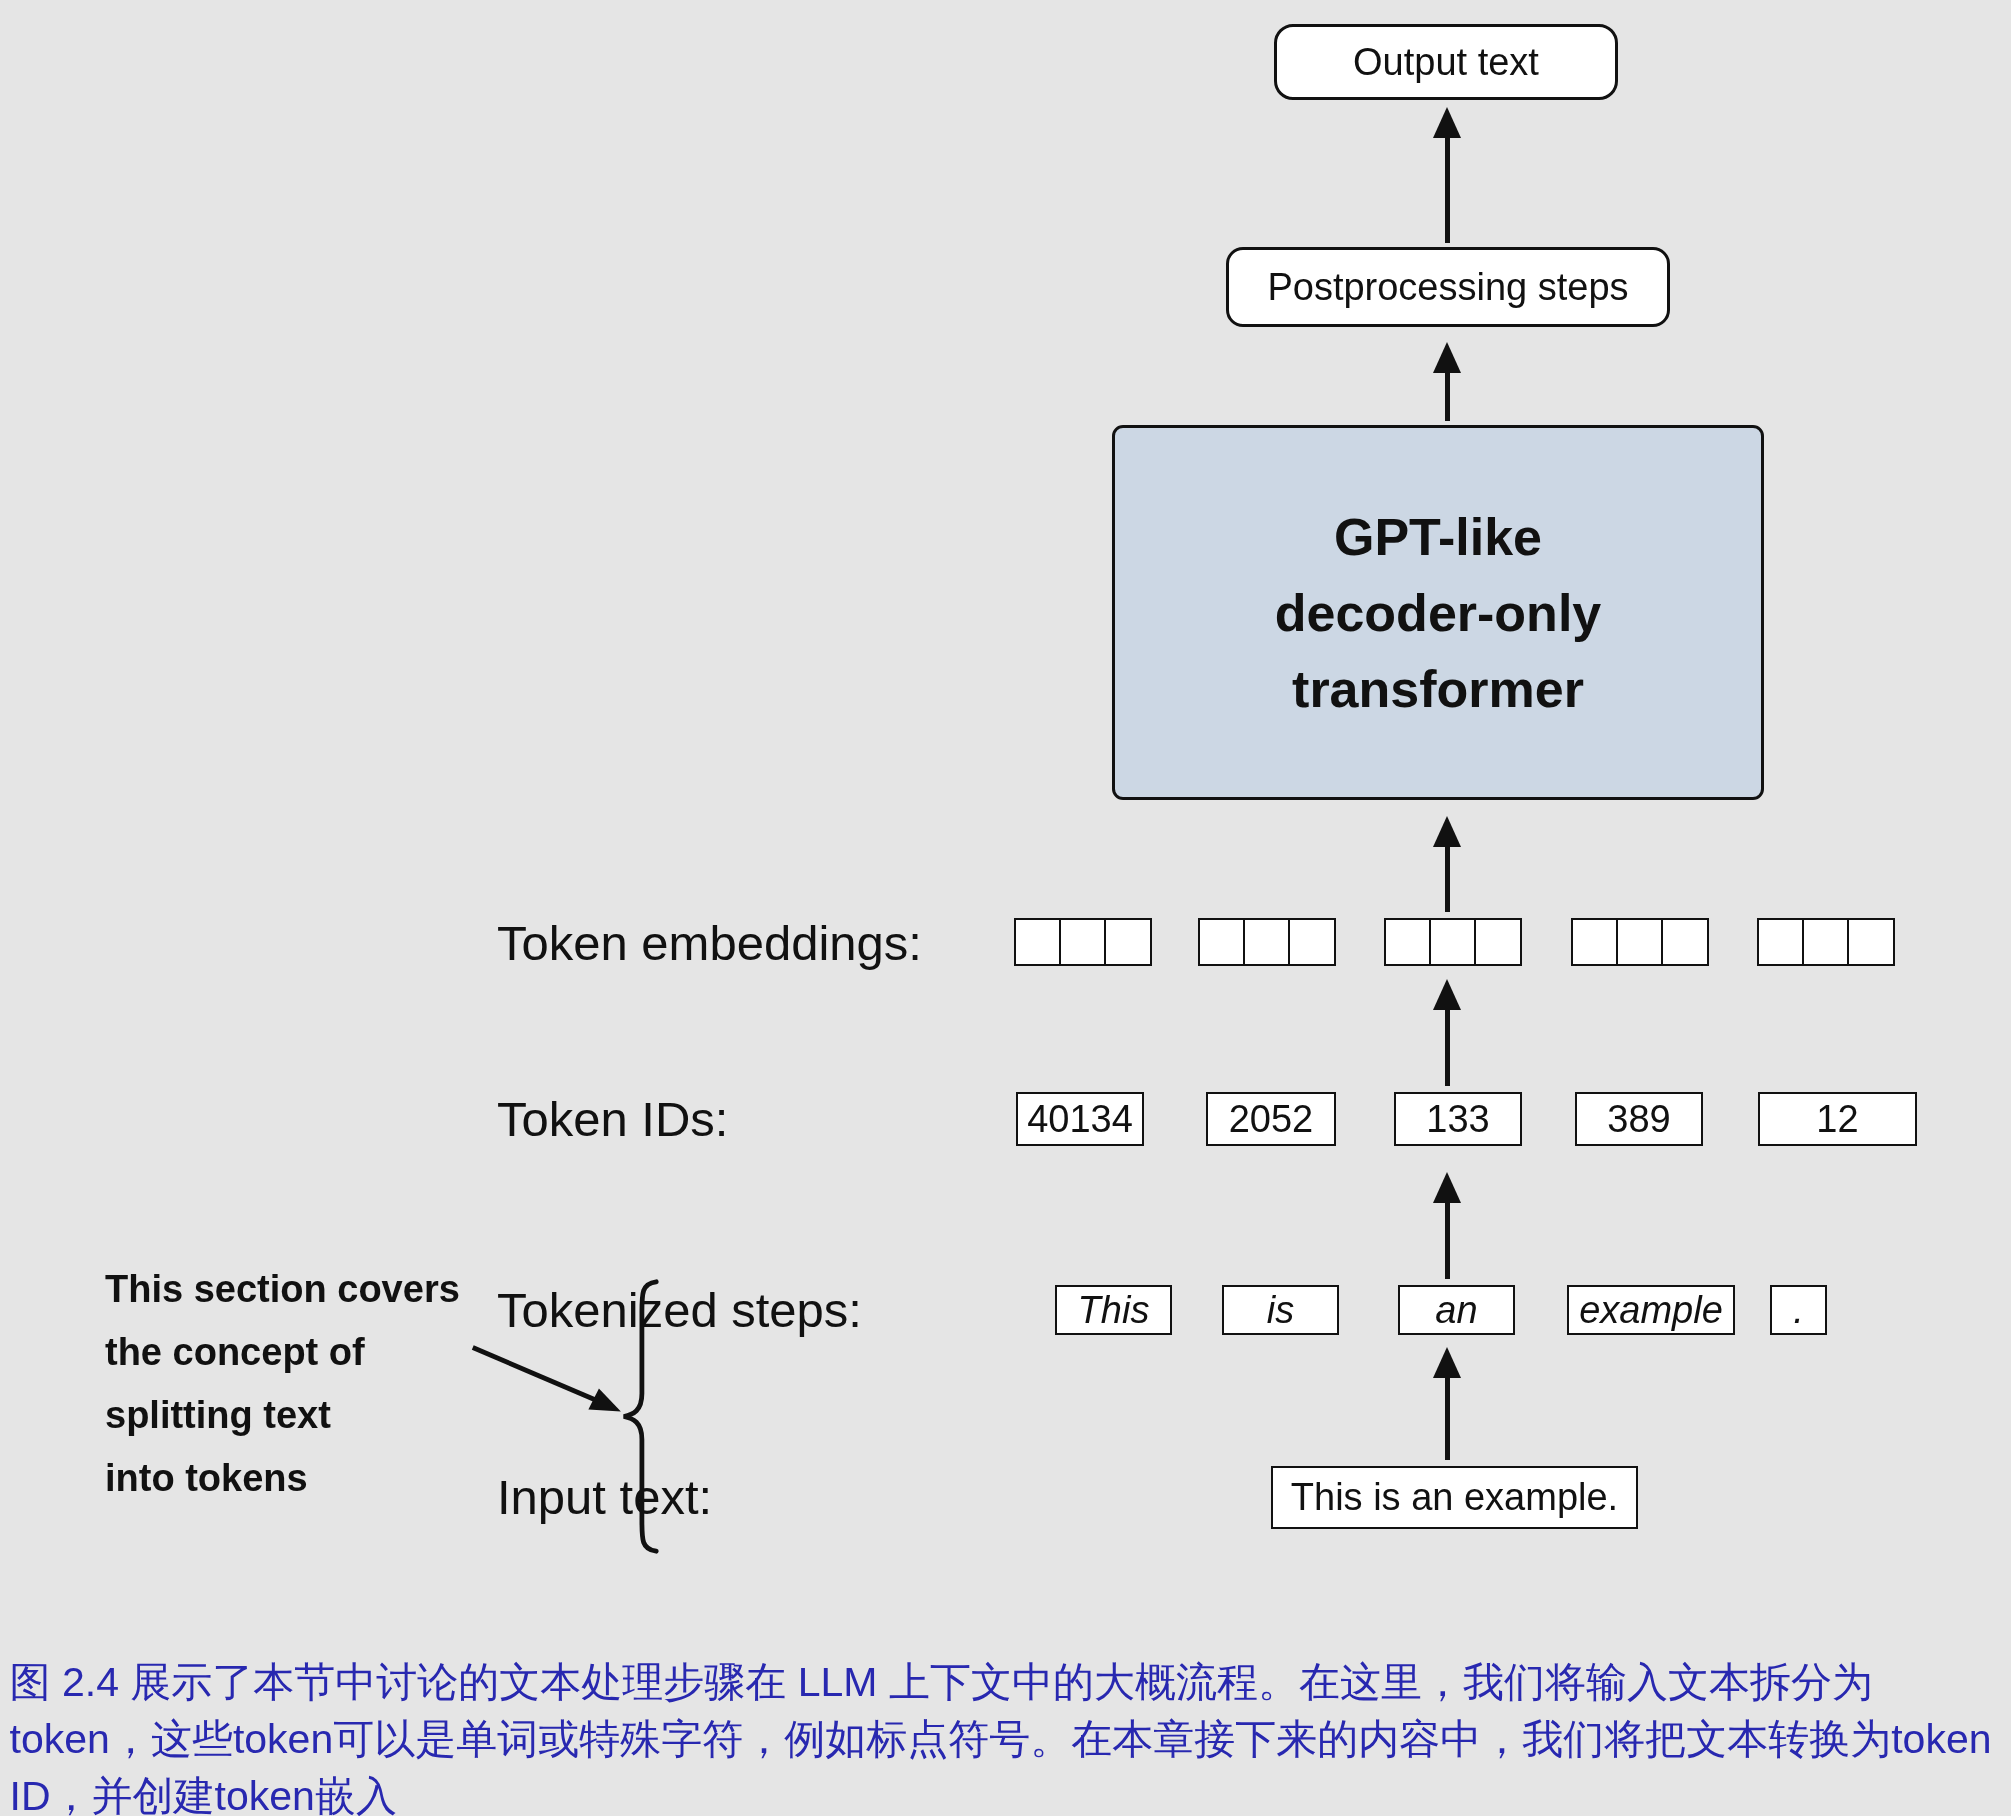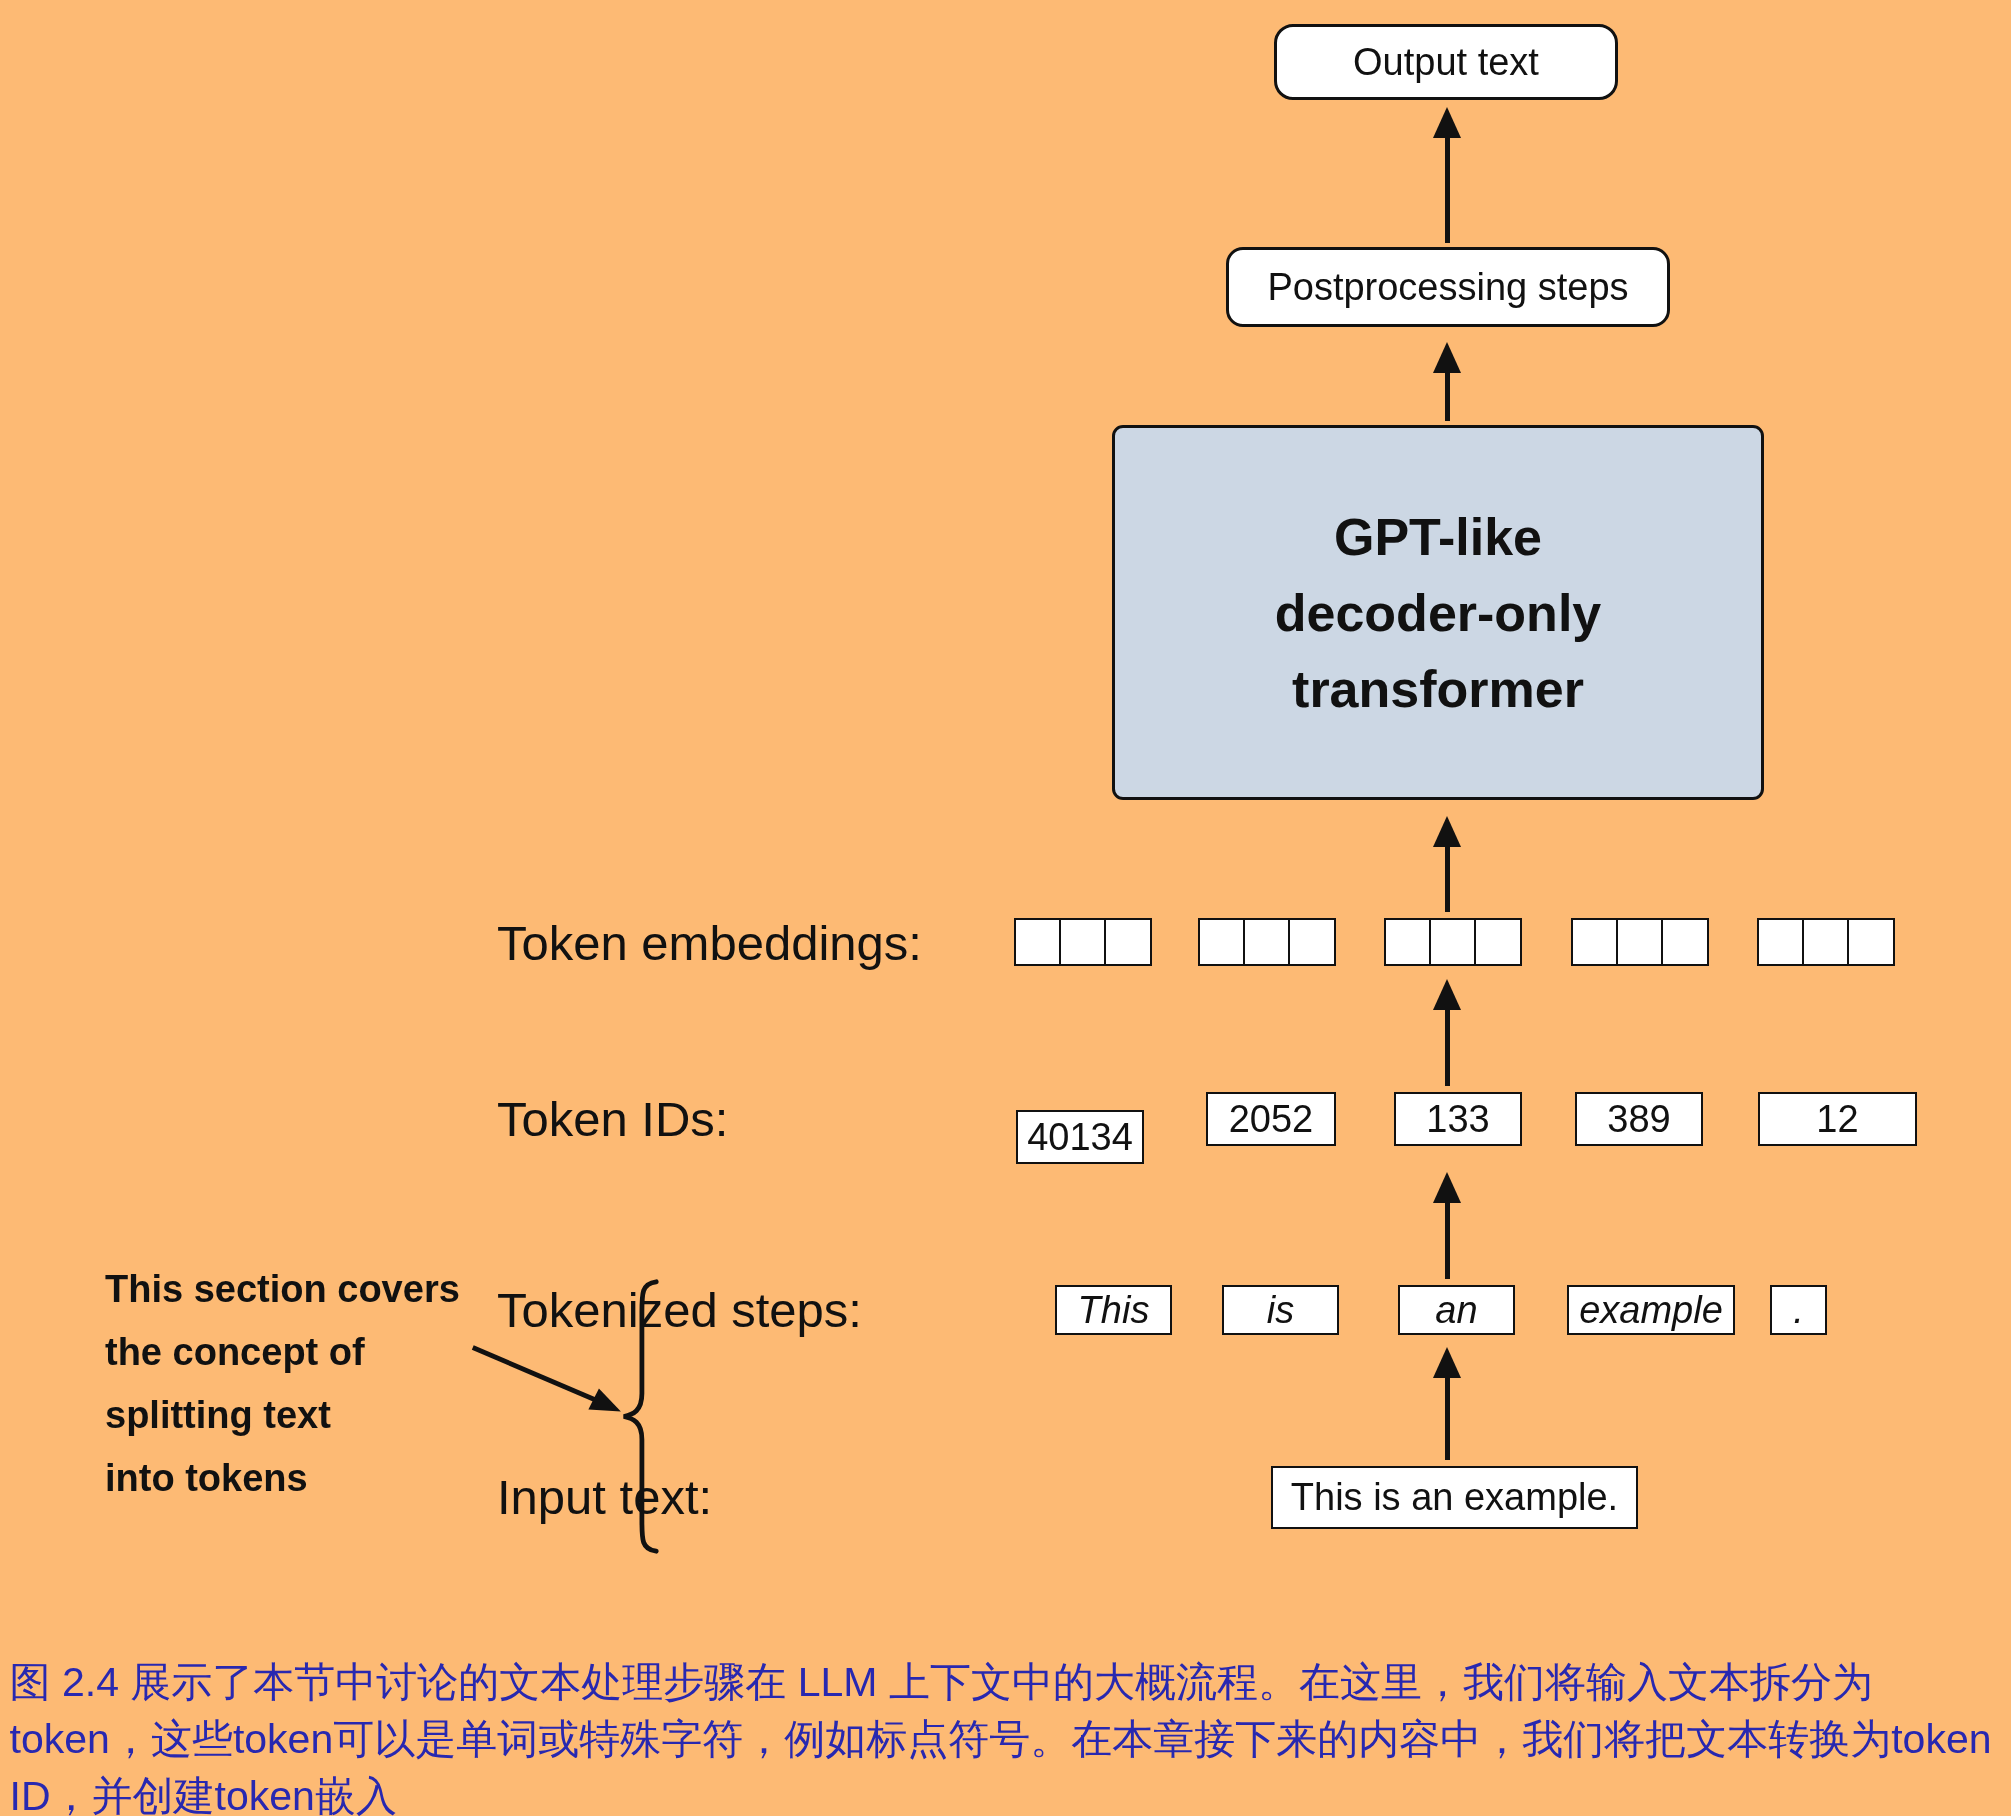--- a/index.html
+++ b/index.html
@@ -1,17 +1,17 @@
 <!DOCTYPE html>
 <html><head>
 <meta charset="utf-8">
 <style>
   html, body { margin: 0; padding: 0; background: #ffffff; }
   body { font-family: "Liberation Sans", "DejaVu Sans", sans-serif; color: #111; }
-  .canvas { position: relative; width: 2011px; height: 1816px; background: #fdba74; overflow: hidden; }
+  .canvas { position: relative; width: 2011px; height: 1816px; background: #e5e5e5; overflow: hidden; }
 
   
   .rbox {
     position: absolute;
     border: 3.3px solid #111;
     border-radius: 17px;
     background: #fff;
     display: flex; align-items: center; justify-content: center;
     font-size: 38px;
     box-sizing: border-box;
@@ -129,21 +129,21 @@
   <div class="sq-group" style="left:1757px; top:918px;">
     <div class="sq"></div>
       <div class="sq"></div>
       <div class="sq"></div>
   </div>
 
   <div class="v-arrow" style="left:1445px; top:1008px; height:78px;"></div>
 
   <div class="row-label" style="top:1092px;">Token IDs:</div>
 
-  <div class="id-box" style="left:1016px; top:1092px; width:128px; height:54px;margin-top:18px;">40134</div>
+  <div class="id-box" style="left:1016px; top:1092px; width:128px; height:54px;">40134</div>
   <div class="id-box" style="left:1206px; top:1092px; width:130px; height:54px;">2052</div>
   <div class="id-box" style="left:1394px; top:1092px; width:128px; height:54px;">133</div>
   <div class="id-box" style="left:1575px; top:1092px; width:128px; height:54px;">389</div>
   <div class="id-box" style="left:1758px; top:1092px; width:159px; height:54px;">12</div>
 
   <div class="v-arrow" style="left:1445px; top:1201px; height:78px;"></div>
 
   <div class="row-label" style="top:1283px;">Tokenized steps:</div>
 
   <div class="tok-box" style="left:1055px; top:1285px; width:117px; height:50px;">This</div>

